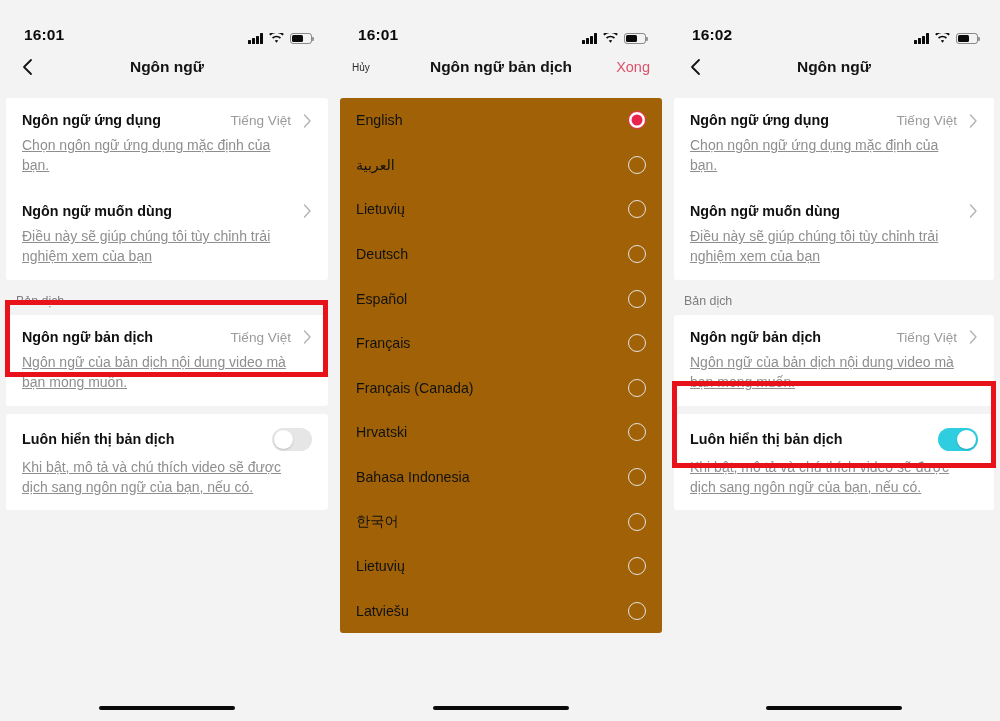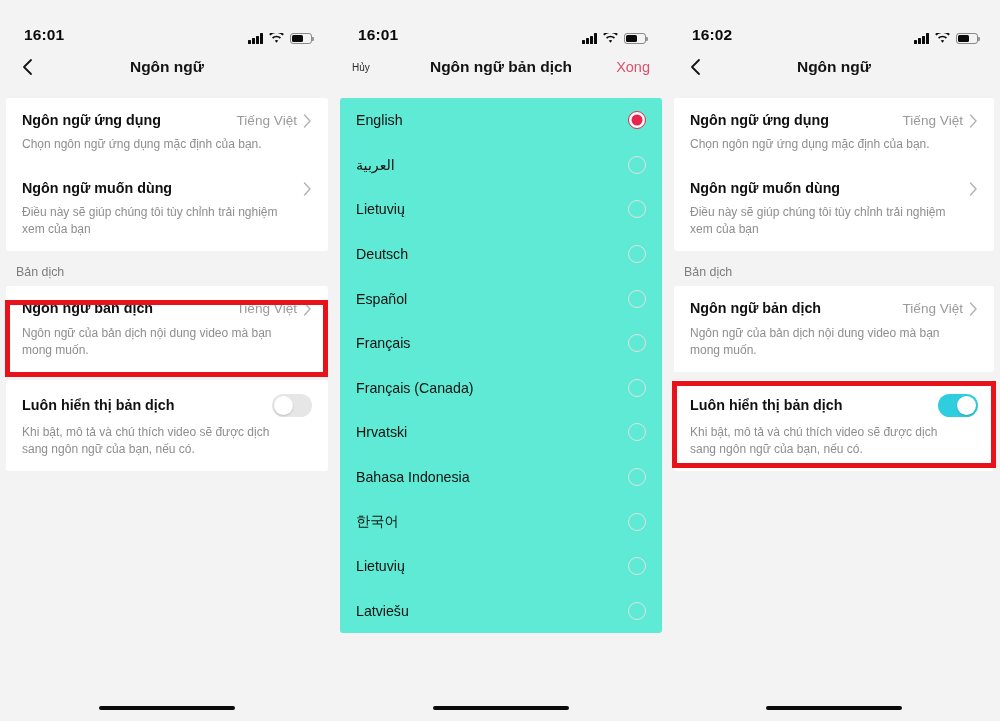--- a/index.html
+++ b/index.html
@@ -151,38 +151,39 @@
   }
   .row-title {
     font-size: 14.3px;
     font-weight: 700;
     color: #111111;
     line-height: 1.2;
   }
   .row-right {
     display: flex;
     align-items: center;
-    gap: 6px;
+    gap: 12px;
     flex: 0 0 auto;
   }
   .row-value {
     font-size: 13.6px;
     color: #9a9a9a;
   }
   .chev {
     width: 9px;
     height: 14px;
     flex: 0 0 auto;
   }
   .row-desc {
     margin-top: 7px;
-    font-size: 12px;
+    font-size: 14px;
     color: #8e8e8e;
     line-height: 1.42;
     max-width: 275px;
+    text-decoration: underline;
   }
 
   .section-label {
     font-size: 12.4px;
     color: #7d7d7d;
     padding: 14px 16px 7px 16px;
   }
 
   
   .toggle {
@@ -210,21 +211,21 @@
   .hl {
     position: absolute;
     border: 5px solid #e8131a;
     box-sizing: border-box;
     pointer-events: none;
     z-index: 5;
   }
 
   
   .lang-card {
-    background: #5eead4;
+    background: #a16207;
     margin: 0 6px;
     border-radius: 3px;
     padding: 0 16px;
   }
   .lang-row {
     height: 44.6px;
     display: flex;
     align-items: center;
     justify-content: space-between;
     cursor: pointer;

